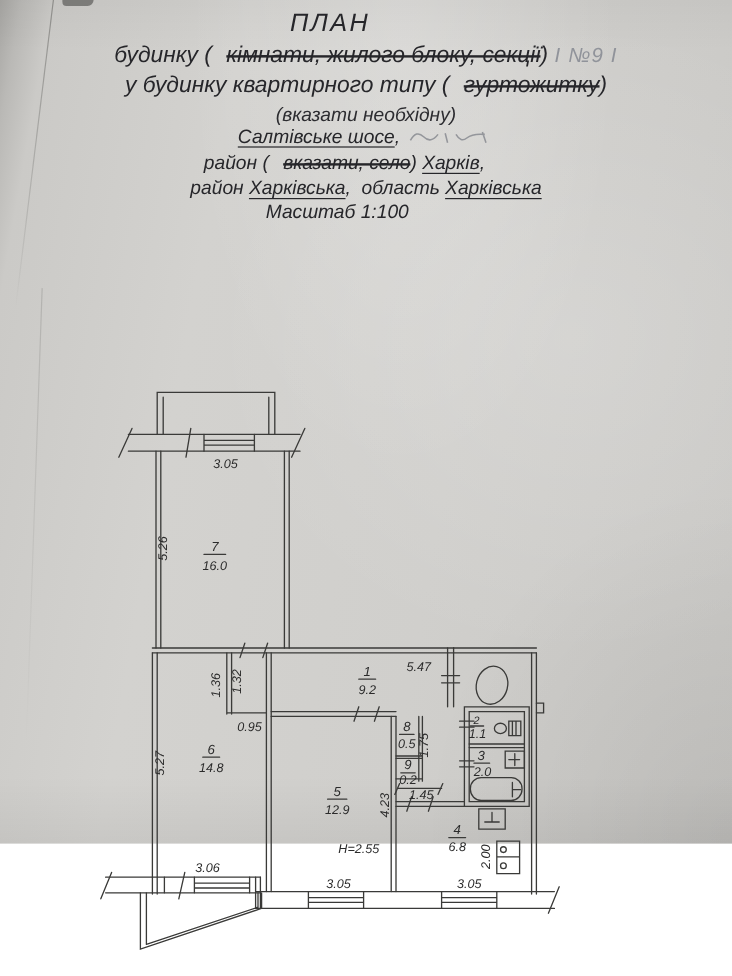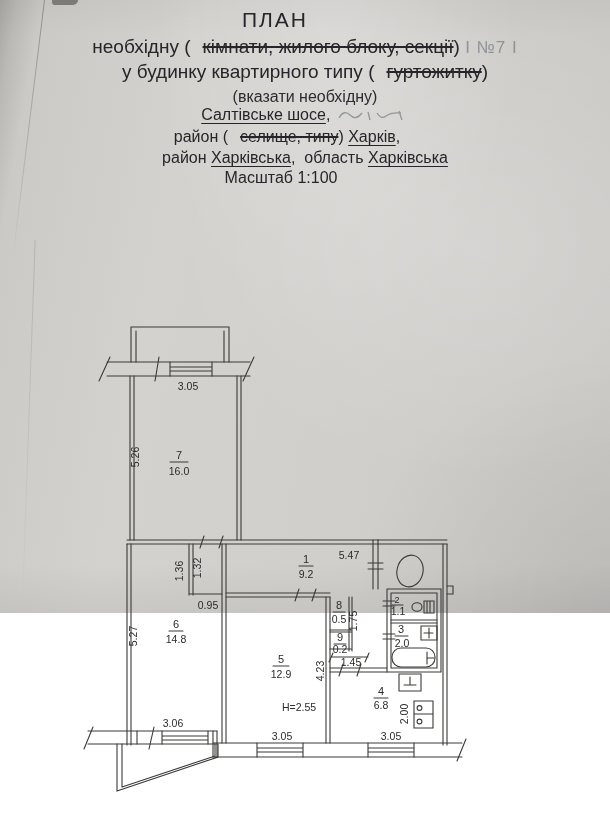--- a/index.html
+++ b/index.html
@@ -1,24 +1,25 @@
 <!DOCTYPE html>
 <html><head>
 <meta charset="utf-8">
 <style>
   html,body{margin:0;padding:0;}
   body{width:610px;height:813px;overflow:hidden;font-family:"Liberation Sans",sans-serif;}
   .paper{
-    position:relative;width:610px;height:613px;
+    position:relative;width:610px;height:703px;
     background:
       radial-gradient(ellipse at 78% 40%, rgba(255,255,255,0.16), transparent 45%),
       radial-gradient(ellipse at 55% 6%, rgba(255,255,255,0.20), transparent 38%),
       radial-gradient(ellipse at 100% 100%, rgba(0,0,0,0.07), transparent 30%),
       linear-gradient(180deg, rgba(0,0,0,0.03), transparent 6%, transparent 92%, rgba(0,0,0,0.05)),
       linear-gradient(100deg, #a7a6a3 0%, #bab9b6 2.5%, #cbcac7 6%, #d3d2cf 28%, #d0cfcc 60%, #c9c8c5 100%);
+    font-style: italic;
   }
   .crease{position:absolute;left:44px;top:0;width:1px;height:260px;
     background:linear-gradient(180deg, rgba(95,95,92,0.55), rgba(120,120,117,0.25) 70%, transparent);
     transform:rotate(7deg);transform-origin:top;}
   .crease2{position:absolute;left:28px;top:240px;width:1px;height:380px;
     background:linear-gradient(180deg, rgba(120,120,117,0.3), transparent);transform:rotate(2deg);}
   .corner-mark{position:absolute;top:0;left:52px;width:26px;height:5px;background:rgba(62,62,60,0.55);
     border-radius:0 0 6px 4px;}
   .hl{position:absolute;left:0;width:100%;text-align:center;white-space:nowrap;color:#26262a;}
   .title{font-size:21px;letter-spacing:2px;}
@@ -39,35 +40,35 @@
 <div class="paper">
   <div class="crease"></div>
   <div class="crease2"></div>
   <div class="corner-mark"></div>
 
   <div>
     <div class="hl title" style="top:8px;transform:translateX(-30px);">
       <span>ПЛАН</span>
     </div>
     <div class="hl big" style="top:36px;">
-      <span>необхідну (</span><span class="strike">кімнати, жилого блоку, секції</span><span>) </span><span class="hand">І №7 І</span>
+      <span>будинку (</span><span class="strike">кімнати, жилого блоку, секції</span><span>) </span><span class="hand">І №9 І</span>
     </div>
     <div class="hl big" style="top:61px;">
       <span>у будинку квартирного типу (</span><span class="strike">гуртожитку</span><span>)</span>
     </div>
     <div class="hl small" style="top:88px;">
       <span>(вказати необхідну)</span>
     </div>
     <div class="hl mid" style="top:106px;">
       <span class="u">Салтівське шосе</span><span>, </span><svg width="74" height="16" style="position:static;vertical-align:-3px;">
           <path d="M4,11 q5,-9 11,-3 t12,-2 M33,5 l2,8 M42,6 q4,7 9,3 t15,-3 M64,4 l3,9" stroke="#94969b" fill="none" stroke-width="1.3"></path>
         </svg>
     </div>
     <div class="hl mid" style="top:128px;transform:translateX(-18px);">
-      <span>район (</span><span class="strike">селище, типу</span><span>) </span><span class="u">Харків</span><span>,</span>
+      <span>район (</span><span class="strike">вказати, село</span><span>) </span><span class="u">Харків</span><span>,</span>
     </div>
     <div class="hl mid" style="top:149px;">
       <span>район </span><span class="u">Харківська</span><span style="white-space:pre;">,  область </span><span class="u">Харківська</span>
     </div>
     <div class="hl mid" style="top:169px;transform:translateX(-24px);">
       <span>Масштаб 1:100</span>
     </div>
   </div>
 
   <svg width="610" height="813" viewBox="0 0 610 813">

